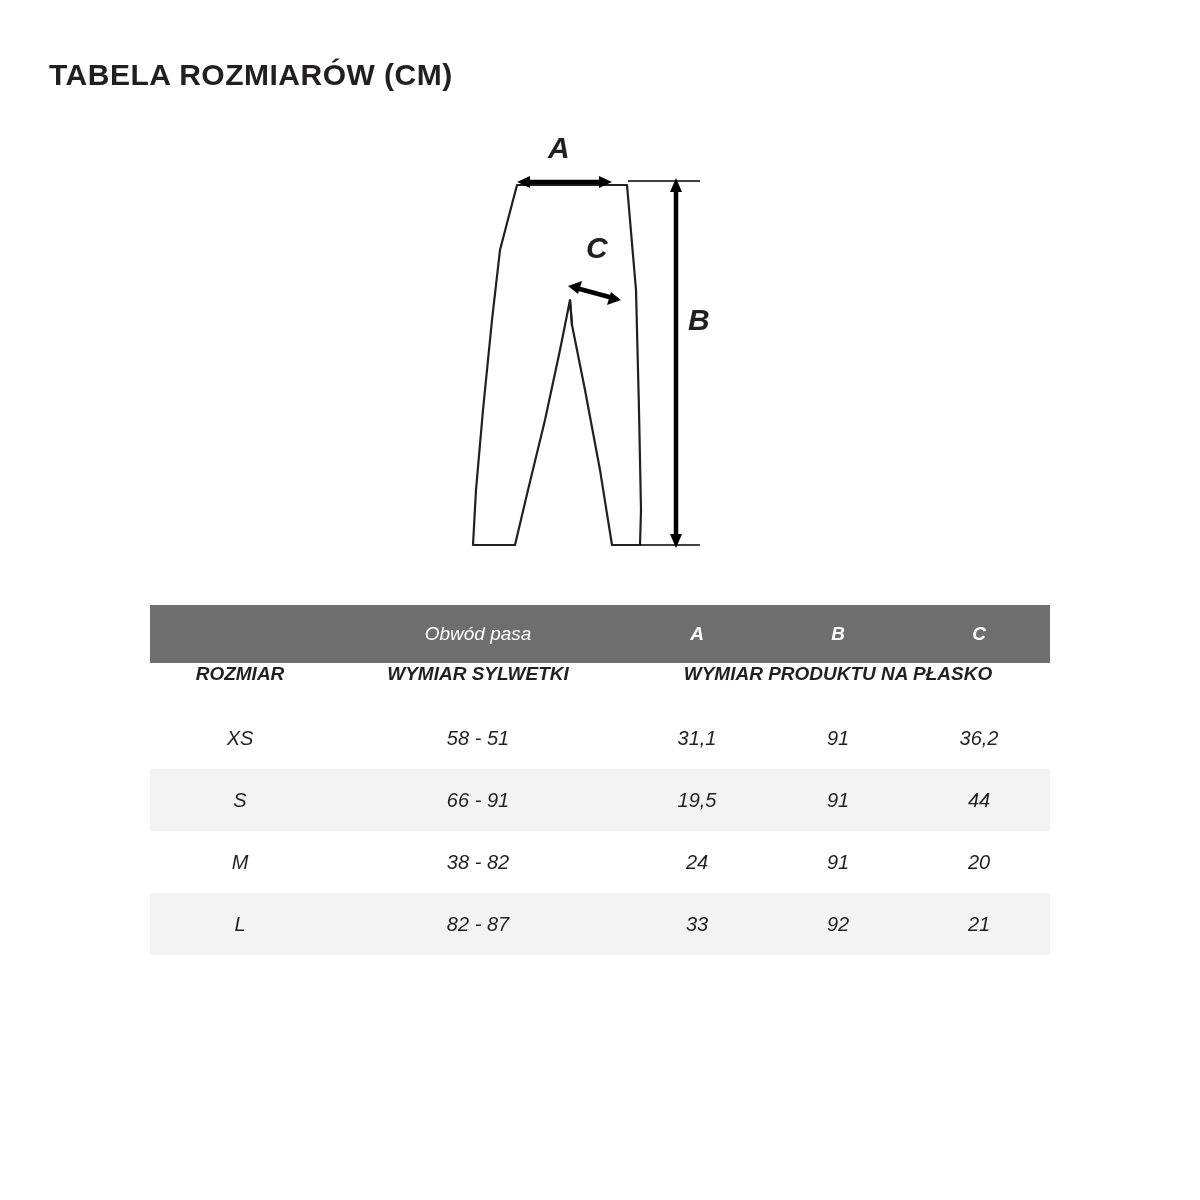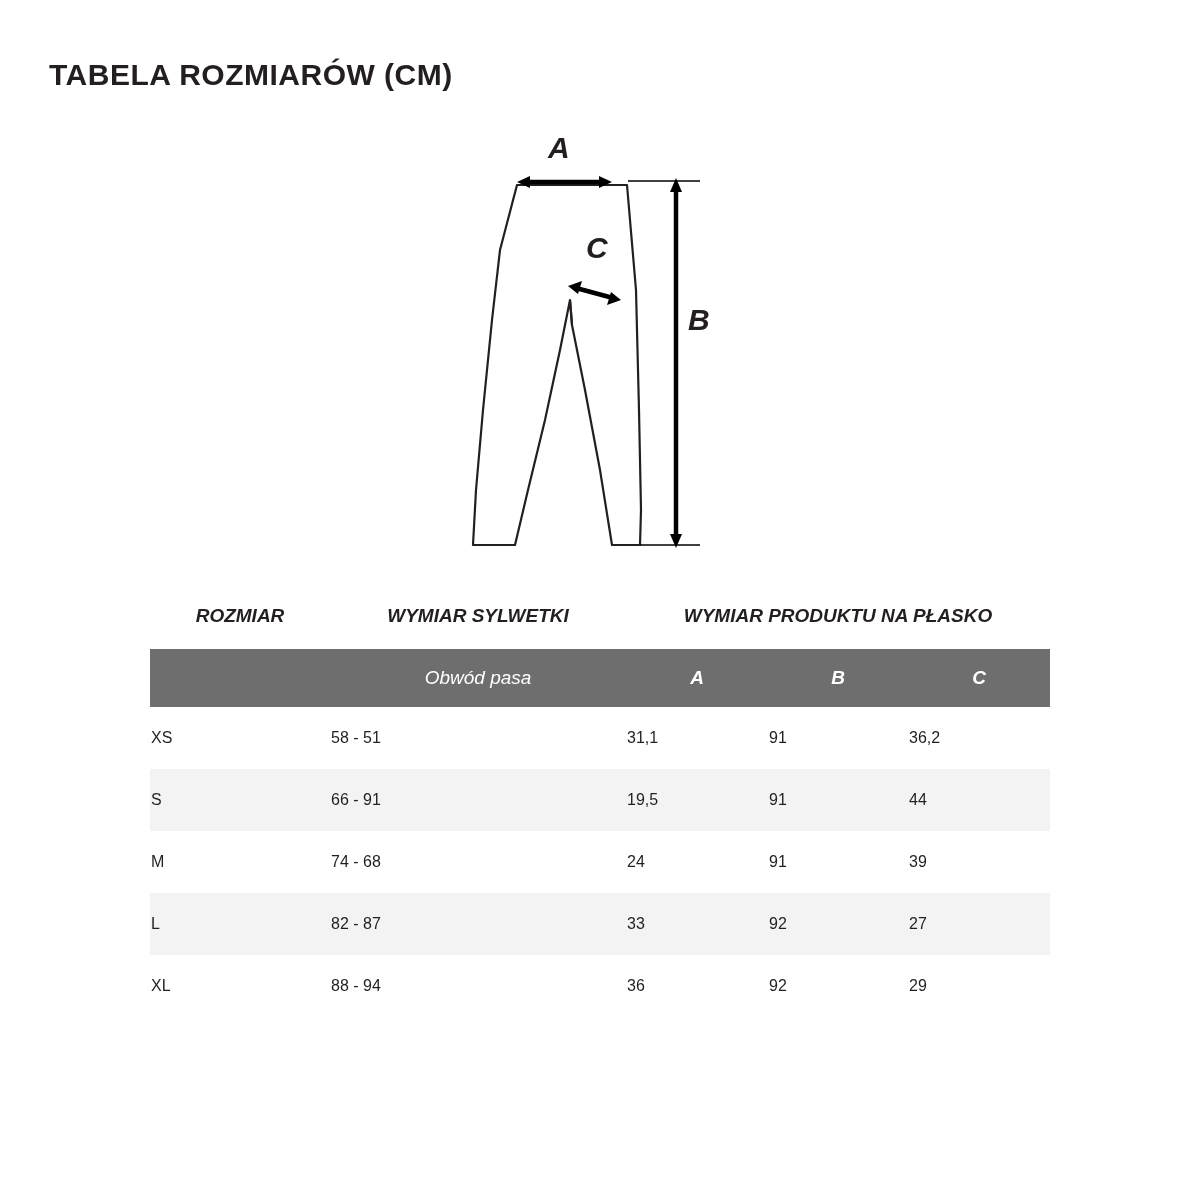--- a/index.html
+++ b/index.html
@@ -76,21 +76,23 @@
   }
   table.size-table th.sub-head.bold-col {
     font-weight: bold;
   }
   table.size-table th.sub-head.empty-head {
     background: #6e6e6e;
   }
 
   table.size-table td {
     height: 60px;
-    font-size: 16px;
+    text-align: center;
+    font-size: 20px;
+    font-style: italic;
     color: #231f20;
     border: none;
   }
 
   table.size-table tr.row-odd td {
     background: #ffffff;
   }
   table.size-table tr.row-even td {
     background: #f3f3f3;
   }
@@ -157,63 +159,56 @@
   <table class="size-table">
     <colgroup>
       <col class="c-size">
         <col class="c-body">
         <col class="c-a">
         <col class="c-b">
         <col class="c-c">
     </colgroup>
     <thead>
       <tr>
-        <th class="group-head">ROZMIAR</th>
-        <th class="group-head">WYMIAR SYLWETKI</th>
-        <th class="group-head" colspan="3">WYMIAR PRODUKTU NA PŁASKO</th>
-      </tr>
-      <tr>
         <th class="sub-head empty-head"></th>
         <th class="sub-head">Obwód pasa</th>
         <th class="sub-head bold-col">A</th>
         <th class="sub-head bold-col">B</th>
         <th class="sub-head bold-col">C</th>
+      </tr>
+      <tr>
+        <th class="group-head">ROZMIAR</th>
+        <th class="group-head">WYMIAR SYLWETKI</th>
+        <th class="group-head" colspan="3">WYMIAR PRODUKTU NA PŁASKO</th>
       </tr>
     </thead>
     <tbody>
       <tr class="row-odd">
         <td>XS</td>
         <td>58 - 51</td>
         <td>31,1</td>
         <td>91</td>
         <td>36,2</td>
       </tr>
       <tr class="row-even">
         <td>S</td>
         <td>66 - 91</td>
         <td>19,5</td>
         <td>91</td>
         <td>44</td>
       </tr>
       <tr class="row-odd">
         <td>M</td>
-        <td>74 - 68</td>
+        <td>38 - 82</td>
         <td>24</td>
         <td>91</td>
-        <td>39</td>
+        <td>20</td>
       </tr>
       <tr class="row-even">
         <td>L</td>
         <td>82 - 87</td>
         <td>33</td>
         <td>92</td>
-        <td>27</td>
-      </tr>
-      <tr class="row-odd">
-        <td>XL</td>
-        <td>88 - 94</td>
-        <td>36</td>
-        <td>92</td>
-        <td>29</td>
+        <td>21</td>
       </tr>
     </tbody>
   </table>
 </div>
 
 </body></html>

